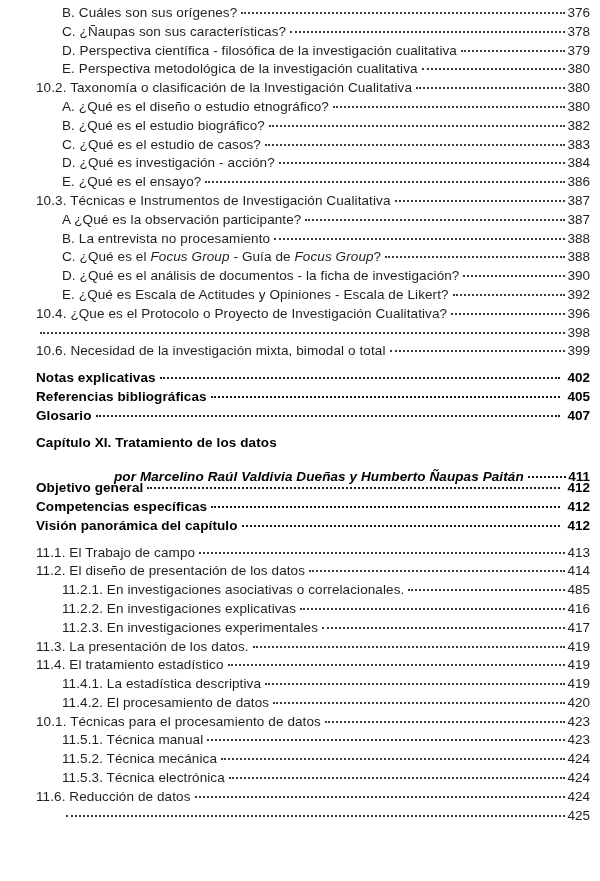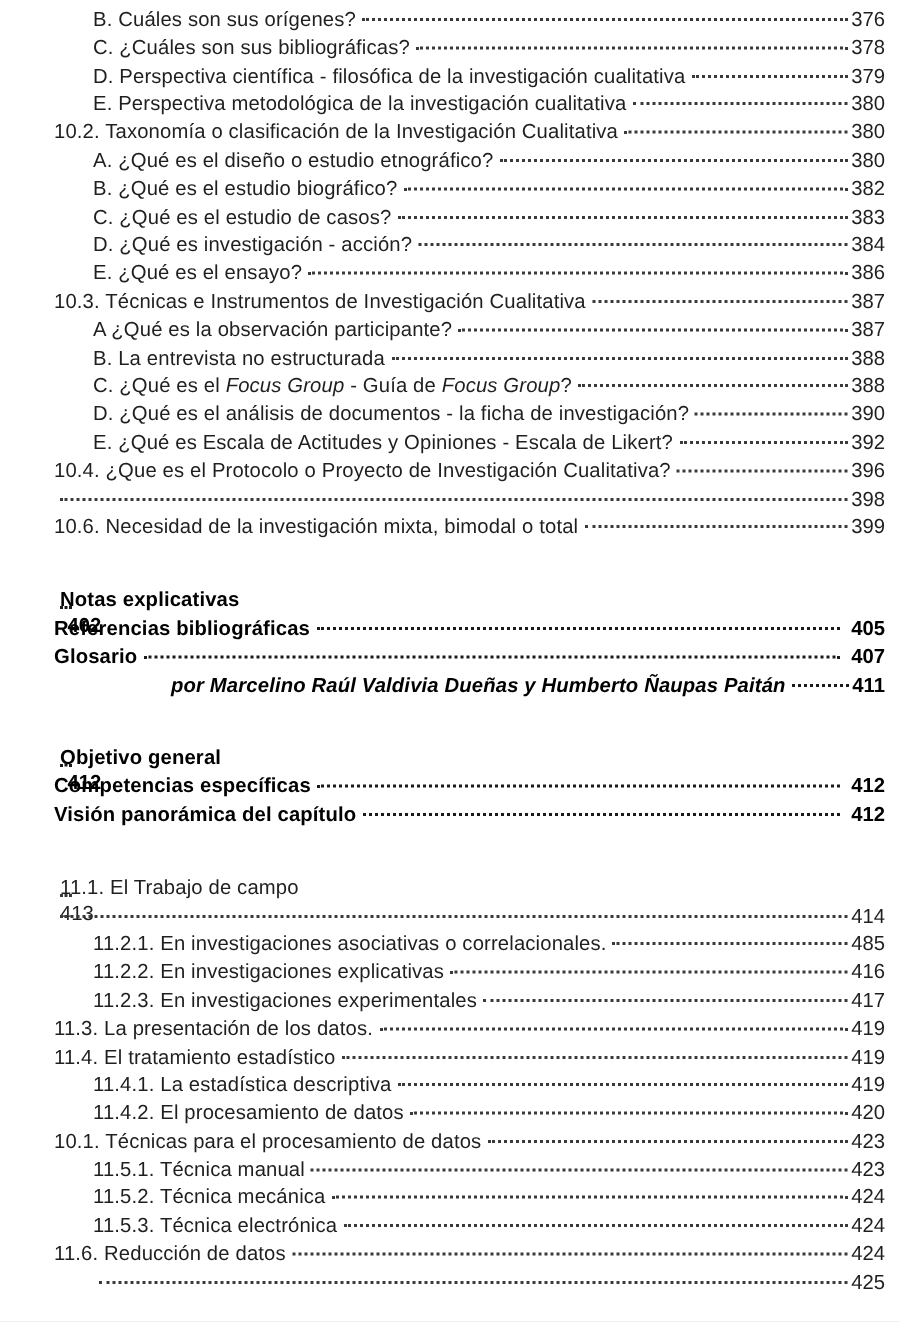--- a/index.html
+++ b/index.html
@@ -16,28 +16,28 @@
     box-sizing: border-box;
     padding: 5px 10px 0 36px;
   }
   .toc { width: 554px; }
   .row {
     display: flex;
     align-items: baseline;
     height: 18.8px;
     white-space: nowrap;
   }
-  .row.gap { margin-top: 30px; flex-direction: column; }
+  .row.gap { margin-top: 8px; }
   .lvl0 { padding-left: 0; }
   .lvl1 { padding-left: 26px; justify-content: center; }
   .lvl2 { padding-left: 78px; }
   .label { flex: 0 0 auto; letter-spacing: 0.1px; }
   .seg-italic { font-style: italic; }
   .row.bold { font-weight: bold; color: #000; }
-  .row.italic-label .label { font-style: italic; }
+  .row.italic-label .label { font-style: italic; margin-top: 16px; }
   .leader {
     flex: 1 1 auto;
     min-width: 8px;
     margin: 0 2px 0 4px;
     border-bottom: 2px dotted #3a3a3a;
     transform: translateY(-3px);
   }
   .row.bold .leader { border-bottom-color: #1a1a1a; }
   .page-num { flex: 0 0 auto; text-align: right; }
   .page-num.sp { padding-left: 5px; }
@@ -47,21 +47,21 @@
 <body>
 
 <div class="page">
   <div class="toc">
       <div class="row lvl1">
         <span class="label"><span>B. Cuáles son sus orígenes?</span></span>
         <span class="leader"></span>
         <span class="page-num">376</span>
       </div>
       <div class="row lvl1">
-        <span class="label"><span>C. ¿Cuáles son sus bibliográficas?</span></span>
+        <span class="label"><span>C. ¿Ñaupas son sus características?</span></span>
         <span class="leader"></span>
         <span class="page-num">378</span>
       </div>
       <div class="row lvl1">
         <span class="label"><span>D. Perspectiva científica - filosófica de la investigación cualitativa</span></span>
         <span class="leader"></span>
         <span class="page-num">379</span>
       </div>
       <div class="row lvl1">
         <span class="label"><span>E. Perspectiva metodológica de la investigación cualitativa</span></span>
@@ -102,21 +102,21 @@
         <span class="label"><span>10.3. Técnicas e Instrumentos de Investigación Cualitativa</span></span>
         <span class="leader"></span>
         <span class="page-num">387</span>
       </div>
       <div class="row lvl1">
         <span class="label"><span>A ¿Qué es la observación participante?</span></span>
         <span class="leader"></span>
         <span class="page-num">387</span>
       </div>
       <div class="row lvl1">
-        <span class="label"><span>B. La entrevista no estructurada</span></span>
+        <span class="label"><span>B. La entrevista no procesamiento</span></span>
         <span class="leader"></span>
         <span class="page-num">388</span>
       </div>
       <div class="row lvl1">
         <span class="label"><span>C. ¿Qué es el </span><span class="seg-italic">Focus Group</span><span> - Guía de </span><span class="seg-italic">Focus Group</span><span>?</span></span>
         <span class="leader"></span>
         <span class="page-num">388</span>
       </div>
       <div class="row lvl1">
         <span class="label"><span>D. ¿Qué es el análisis de documentos - la ficha de investigación?</span></span>
@@ -150,20 +150,23 @@
       <div class="row lvl0 bold">
         <span class="label"><span>Referencias bibliográficas</span></span>
         <span class="leader"></span>
         <span class="page-num sp">405</span>
       </div>
       <div class="row lvl0 bold">
         <span class="label"><span>Glosario</span></span>
         <span class="leader"></span>
         <span class="page-num sp">407</span>
       </div>
+      <div class="row lvl0 heading gap">
+        <span class="label"><span>Capítulo XI. Tratamiento de los datos</span></span>
+      </div>
       <div class="row lvl2 bold italic-label">
         <span class="label"><span>por Marcelino Raúl Valdivia Dueñas y Humberto Ñaupas Paitán</span></span>
         <span class="leader"></span>
         <span class="page-num">411</span>
       </div>
       <div class="row lvl0 bold gap">
         <span class="label"><span>Objetivo general</span></span>
         <span class="leader"></span>
         <span class="page-num sp">412</span>
       </div>
@@ -176,20 +179,21 @@
         <span class="label"><span>Visión panorámica del capítulo</span></span>
         <span class="leader"></span>
         <span class="page-num sp">412</span>
       </div>
       <div class="row lvl0 gap">
         <span class="label"><span>11.1. El Trabajo de campo</span></span>
         <span class="leader"></span>
         <span class="page-num">413</span>
       </div>
       <div class="row lvl0">
+        <span class="label"><span>11.2. El diseño de presentación de los datos</span></span>
         <span class="leader"></span>
         <span class="page-num">414</span>
       </div>
       <div class="row lvl1">
         <span class="label"><span>11.2.1. En investigaciones asociativas o correlacionales.</span></span>
         <span class="leader"></span>
         <span class="page-num">485</span>
       </div>
       <div class="row lvl1">
         <span class="label"><span>11.2.2. En investigaciones explicativas</span></span>

